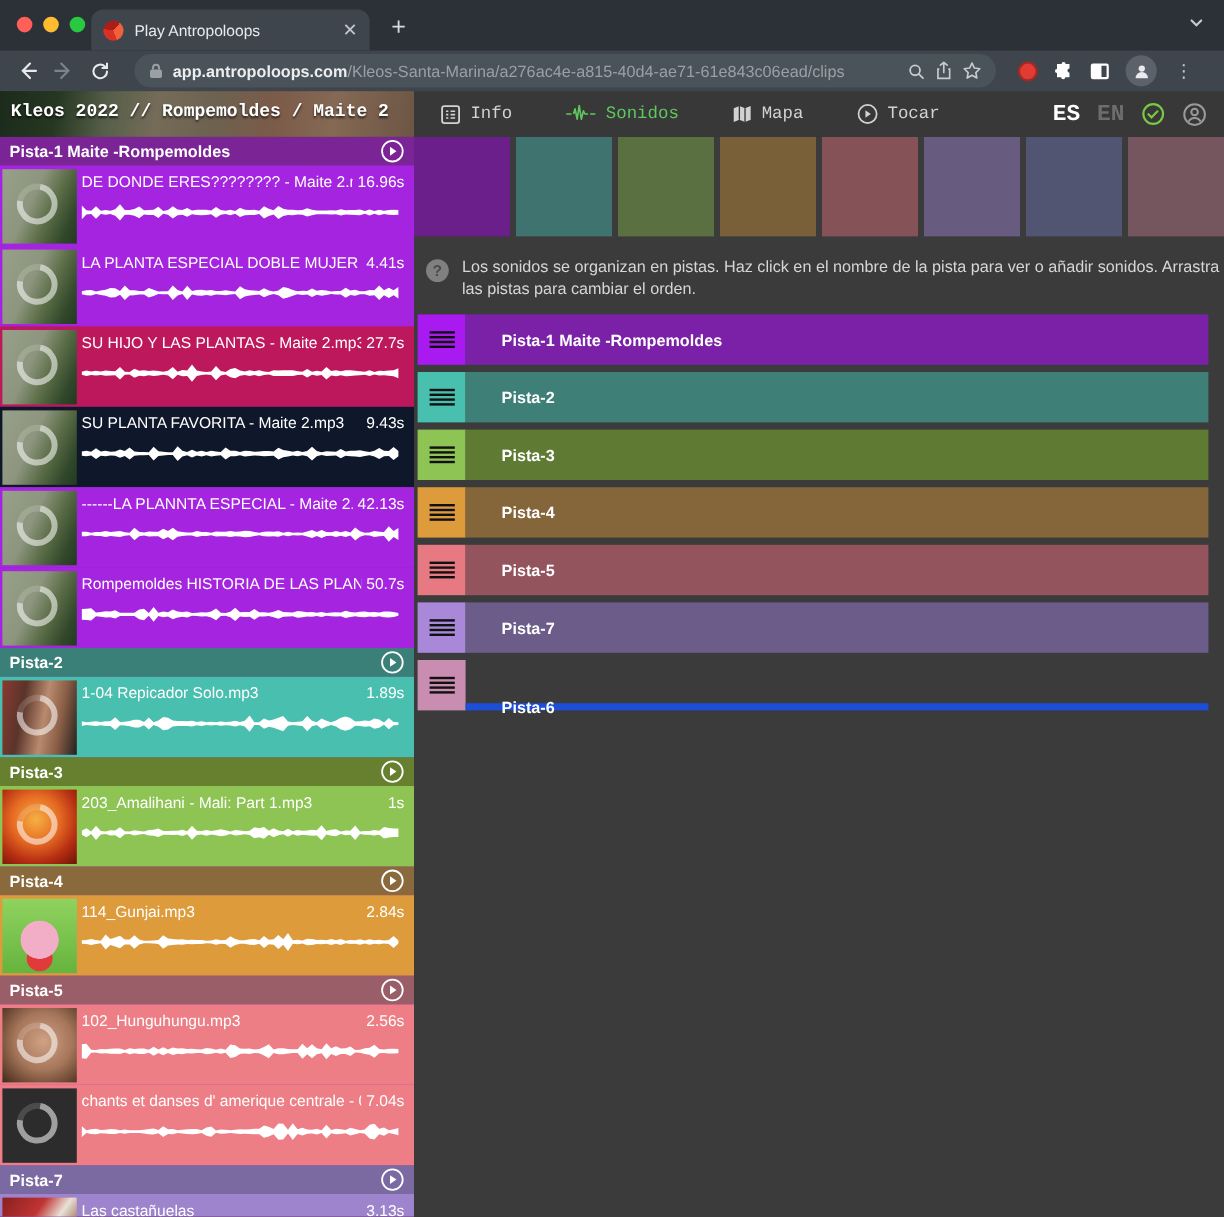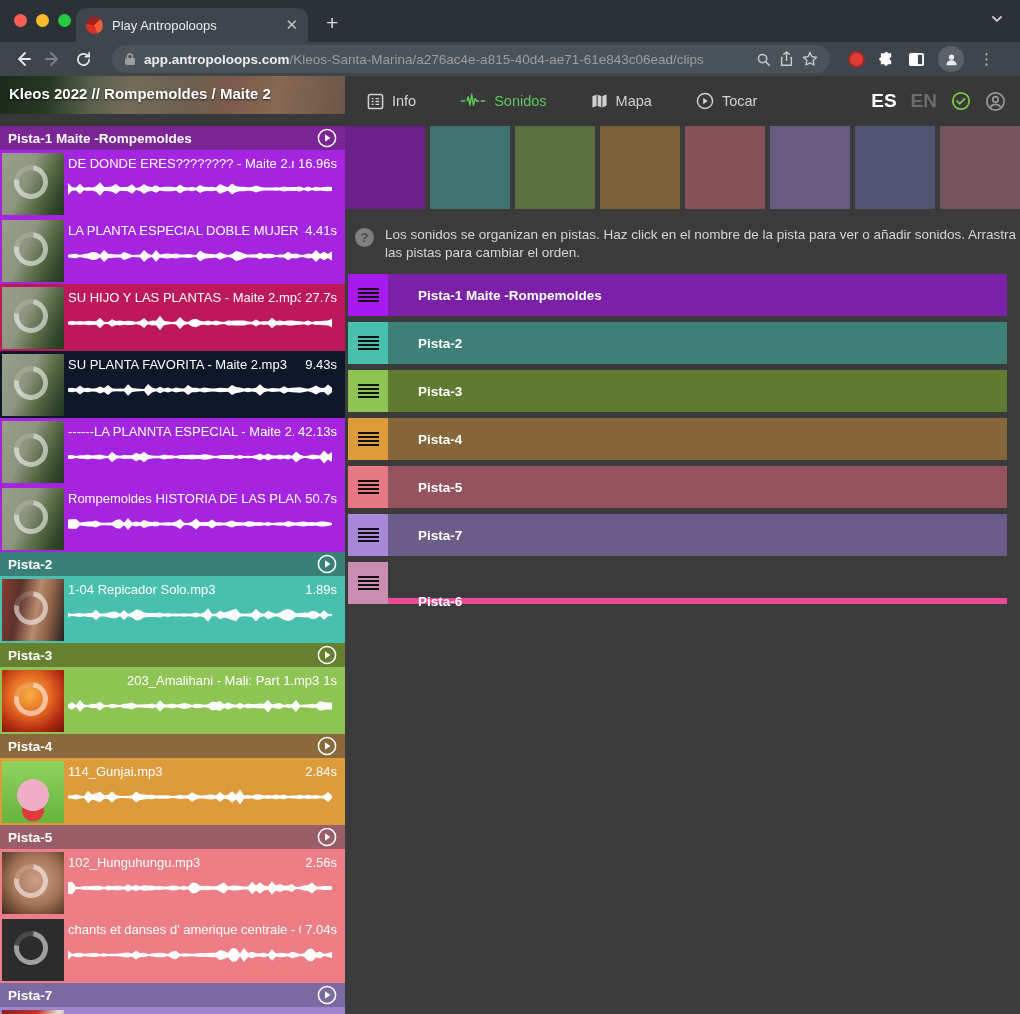--- a/index.html
+++ b/index.html
@@ -28,21 +28,21 @@
   .url { font-size:13.5px; white-space:nowrap; overflow:hidden; flex:1; }
   .url .domain { color:#eceef0; font-weight:600; }
   .url .path { color:#9aa0a6; }
   .pill-ico { color:#c6cbd0; display:flex; align-items:center; }
   .ext-area { display:flex; align-items:center; gap:13px; margin-left:14px; }
   .rec { width:17px; height:17px; border-radius:50%; background:#e23b33; border:2.5px solid #9c2b27; }
   .avatar-btn { width:26px; height:26px; border-radius:50%; background:#5b626a; display:flex; align-items:center; justify-content:center; }
   .kebab { color:#c6cbd0; font-size:15px; letter-spacing:0; margin-left:2px; }
 
   
-  .appheader { height:50px; display:flex; flex:0 0 auto; background:#383838; }
+  .appheader { height:38px; display:flex; flex:0 0 auto; background:#383838;font-family:Liberation Mono, monospace; }
   .bread { width:345px; height:38px; flex:0 0 auto; position:relative;
     background:linear-gradient(100deg,#1f3320 0%,#2c4526 14%,#6f7b5d 26%,#9a8d72 38%,#8f7f68 52%,#a4765d 66%,#b08a6c 80%,#8f6f58 100%); }
   .bread::after { content:""; position:absolute; inset:0; background:rgba(20,20,20,.28); }
   .bread-text { position:absolute; left:9px; top:9px; z-index:2; color:#fff; font-size:15px; font-weight:700;
     text-shadow:0 1px 2px rgba(0,0,0,.7); white-space:nowrap; }
   .appnav { flex:1; display:flex; align-items:center; gap:0; color:#d2d2d2; }
   .nav-item { display:flex; align-items:center; gap:8px; font-size:14.5px; padding:0 22px; height:100%; }
   .nav-item.active { color:#5dc95d; }
   .nav-item svg { display:block; }
   .header-right { display:flex; align-items:center; gap:14px; padding-right:14px; }
@@ -348,21 +348,21 @@
             </svg>
           </div>
         </div>
         <div class="track-header" style="background: rgb(102, 128, 47);">
           <span class="tname">Pista-3</span>
           <svg class="playbtn" viewBox="0 0 20 20">
             <circle cx="10" cy="10" r="8.6" stroke="#fff" stroke-width="1.5" fill="none"></circle>
             <path d="M8 6.3l5.4 3.7L8 13.7z" fill="#fff"></path>
           </svg>
         </div>
-        <div class="clip" style="background: rgb(141, 196, 83); text-align: right;">
+        <div class="clip" style="background: rgb(141, 196, 83);">
           <div class="thumb th-fire">
             <div class="ring"></div>
           </div>
           <div class="clip-body">
             <div class="clip-top">
               <span class="clip-name">203_Amalihani - Mali: Part 1.mp3</span>
               <span class="clip-dur">1s</span>
             </div>
             <svg class="wave" width="265" height="22" viewBox="0 0 265 22">
               <path fill="#fff" d="M0,9.3 L4,7.3 L8,10.0 L12,5.1 L16,9.5 L20,9.9 L24,8.8 L28,9.0 L32,6.4 L36,9.8 L40,9.9 L44,8.8 L48,9.5 L52,10.0 L56,8.7 L60,8.5 L64,7.4 L68,9.4 L72,9.4 L76,9.2 L80,9.3 L84,8.4 L88,9.7 L92,5.2 L96,9.2 L100,9.5 L104,8.6 L108,9.5 L112,8.9 L116,8.1 L120,8.8 L124,10.0 L128,8.7 L132,9.1 L136,9.7 L140,9.2 L144,6.4 L148,7.2 L152,6.1 L156,9.3 L160,7.3 L164,9.0 L168,9.7 L172,7.7 L176,9.7 L180,8.6 L184,9.3 L188,9.0 L192,8.5 L196,8.8 L200,4.7 L204,9.5 L208,8.5 L212,8.1 L216,9.9 L220,9.0 L224,9.3 L228,4.9 L232,10.0 L236,9.4 L240,9.4 L244,8.7 L248,9.3 L252,6.2 L256,7.0 L260,7.4 L264,7.5 L264,14.5 L260,14.6 L256,15.0 L252,15.8 L248,12.7 L244,13.3 L240,12.6 L236,12.6 L232,12.0 L228,17.1 L224,12.7 L220,13.0 L216,12.1 L212,13.9 L208,13.5 L204,12.5 L200,17.3 L196,13.2 L192,13.5 L188,13.0 L184,12.7 L180,13.4 L176,12.3 L172,14.3 L168,12.3 L164,13.0 L160,14.7 L156,12.7 L152,15.9 L148,14.8 L144,15.6 L140,12.8 L136,12.3 L132,12.9 L128,13.3 L124,12.0 L120,13.2 L116,13.9 L112,13.1 L108,12.5 L104,13.4 L100,12.5 L96,12.8 L92,16.8 L88,12.3 L84,13.6 L80,12.7 L76,12.8 L72,12.6 L68,12.6 L64,14.6 L60,13.5 L56,13.3 L52,12.0 L48,12.5 L44,13.2 L40,12.1 L36,12.2 L32,15.6 L28,13.0 L24,13.2 L20,12.1 L16,12.5 L12,16.9 L8,12.0 L4,14.7 L0,12.7 Z"></path>
@@ -536,20 +536,20 @@
           </div>
           <div class="prow">
             <div class="handle" style="background: rgb(201, 141, 177);">
               <div class="hamb">
                 <div></div>
                 <div></div>
                 <div></div>
                 <div></div>
               </div>
             </div>
-            <div class="prow-body" style="background: #ec4899; margin-top: 36px;">
+            <div class="prow-body" style="background: #1d4ed8; margin-top: 36px;">
               <span class="prow-label">Pista-6</span>
             </div>
           </div>
         </div>
     </div>
   </div>
 </div>
 
 </body></html>

